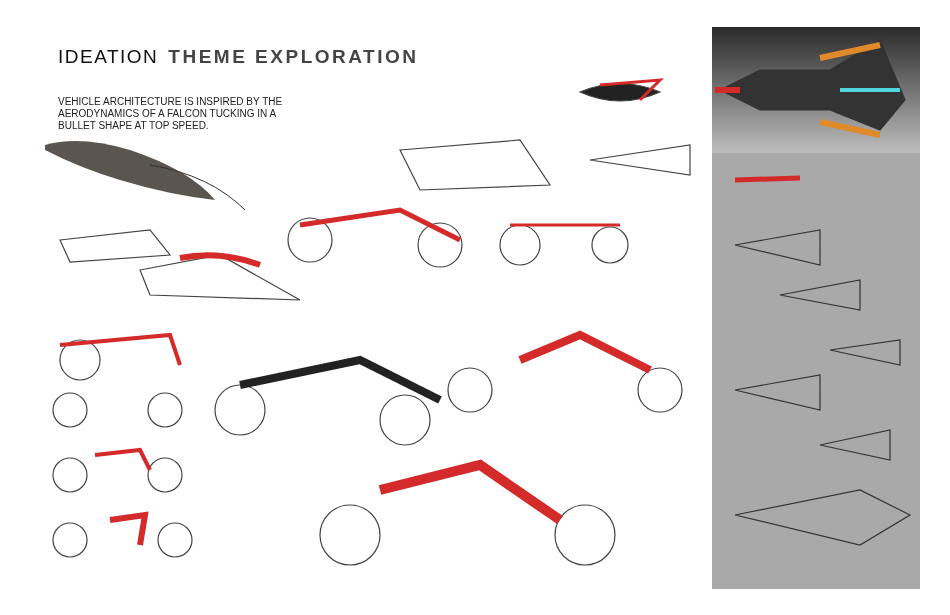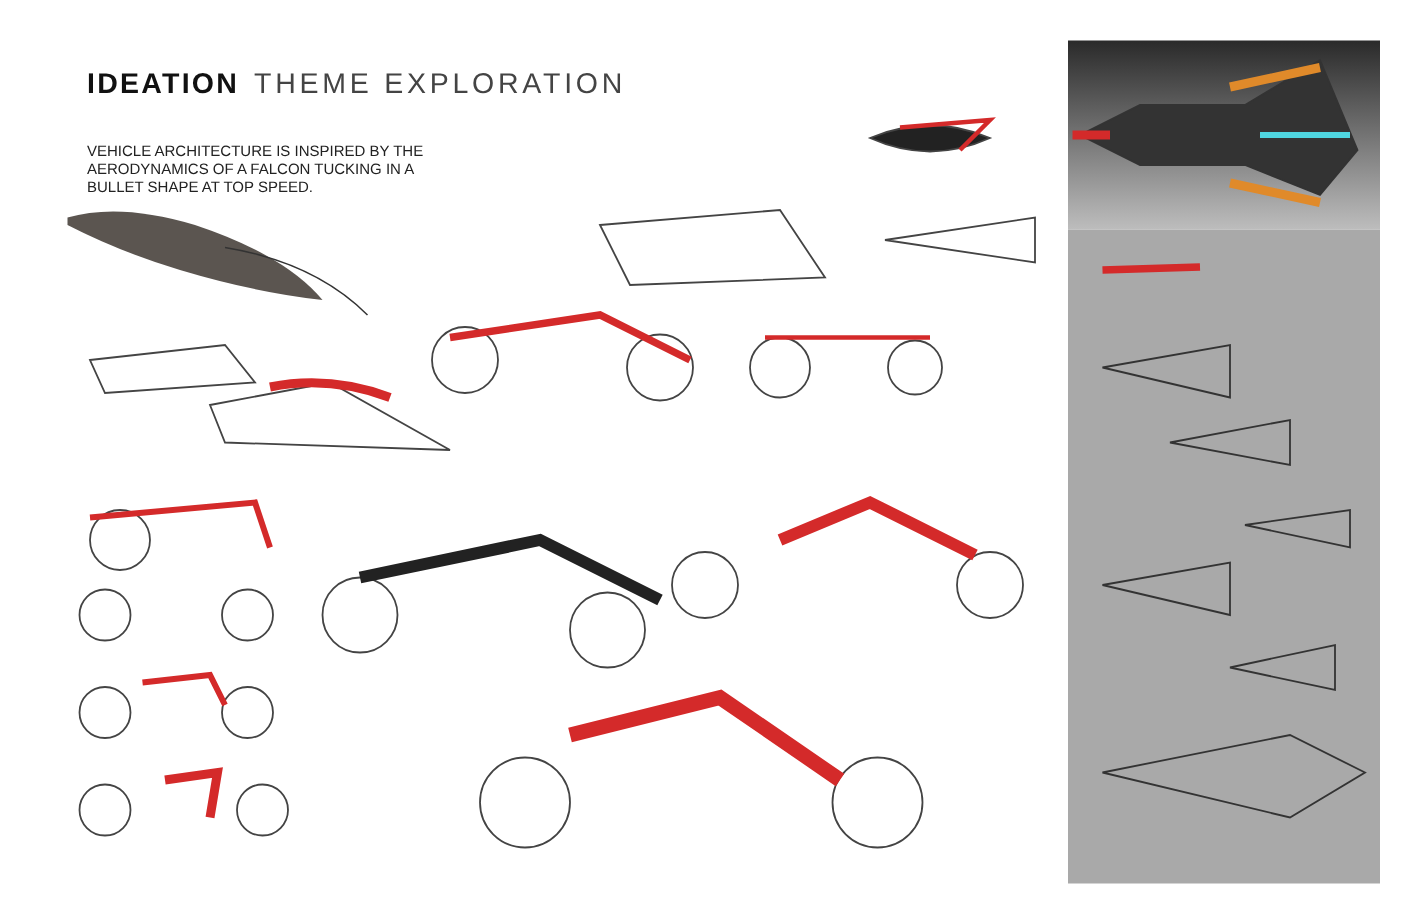--- a/index.html
+++ b/index.html
@@ -1,19 +1,19 @@
 <!DOCTYPE html>
 <html><head>
 <meta charset="utf-8">
 <style>
   html,body{margin:0;padding:0;background:#fff;}
   body{width:950px;height:615px;position:relative;overflow:hidden;font-family:"Liberation Sans",sans-serif;}
   .title{position:absolute;left:58px;top:46px;font-size:19px;letter-spacing:1.5px;color:#222;white-space:nowrap;}
-  .title .bold{font-weight:700;color:#111;}
-  .title .light{font-weight:400;color:#444;letter-spacing:2.5px;margin-left:10px;}
+  .title .bold{font-weight:400;color:#111;}
+  .title .light{font-weight:700;color:#444;letter-spacing:2.5px;margin-left:10px;}
   .caption{position:absolute;left:58px;top:96px;width:230px;font-size:10px;line-height:12px;color:#222;text-transform:uppercase;}
   .panel{position:absolute;left:712px;width:208px;}
   .panel-top{top:27px;height:126px;background:linear-gradient(#2a2a2a,#bdbdbd);}
   .panel-bottom{top:153px;height:436px;background:#a9a9a9;}
   svg{position:absolute;left:0;top:0;}
 </style>
 </head>
 <body>
 
 <div class="title">

